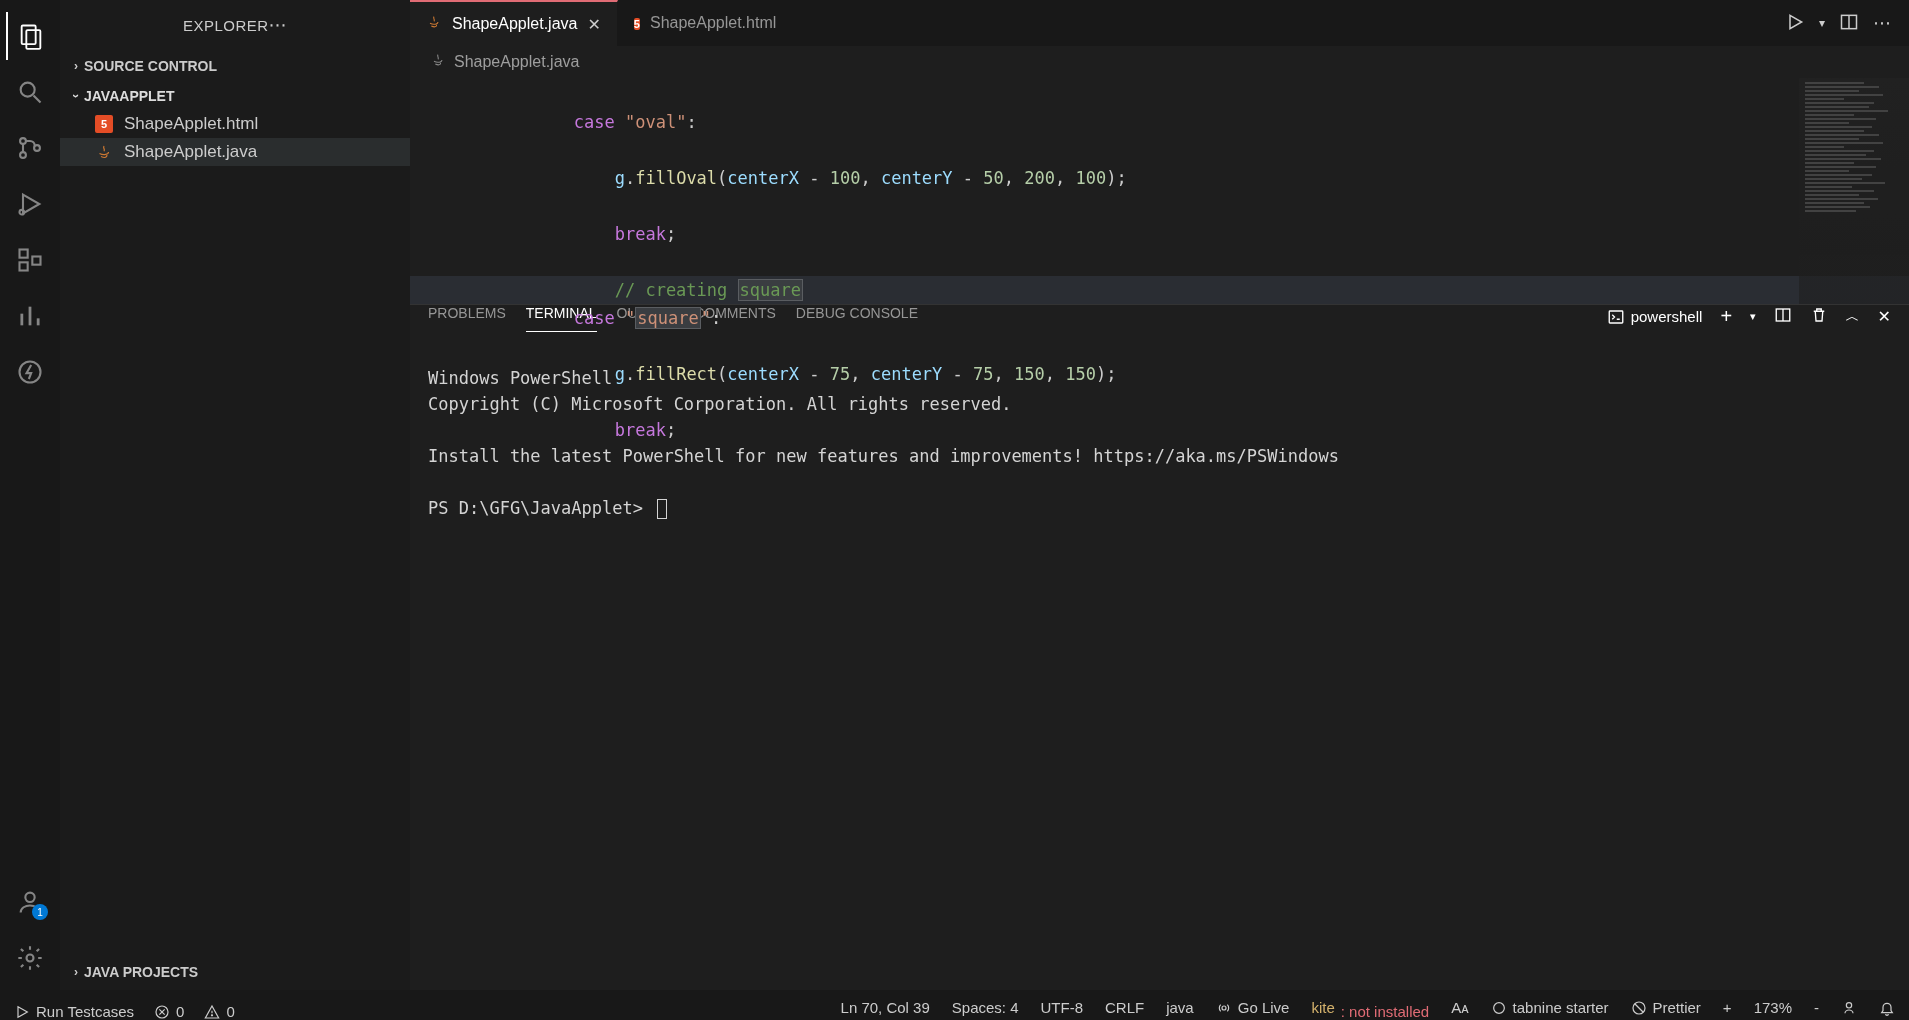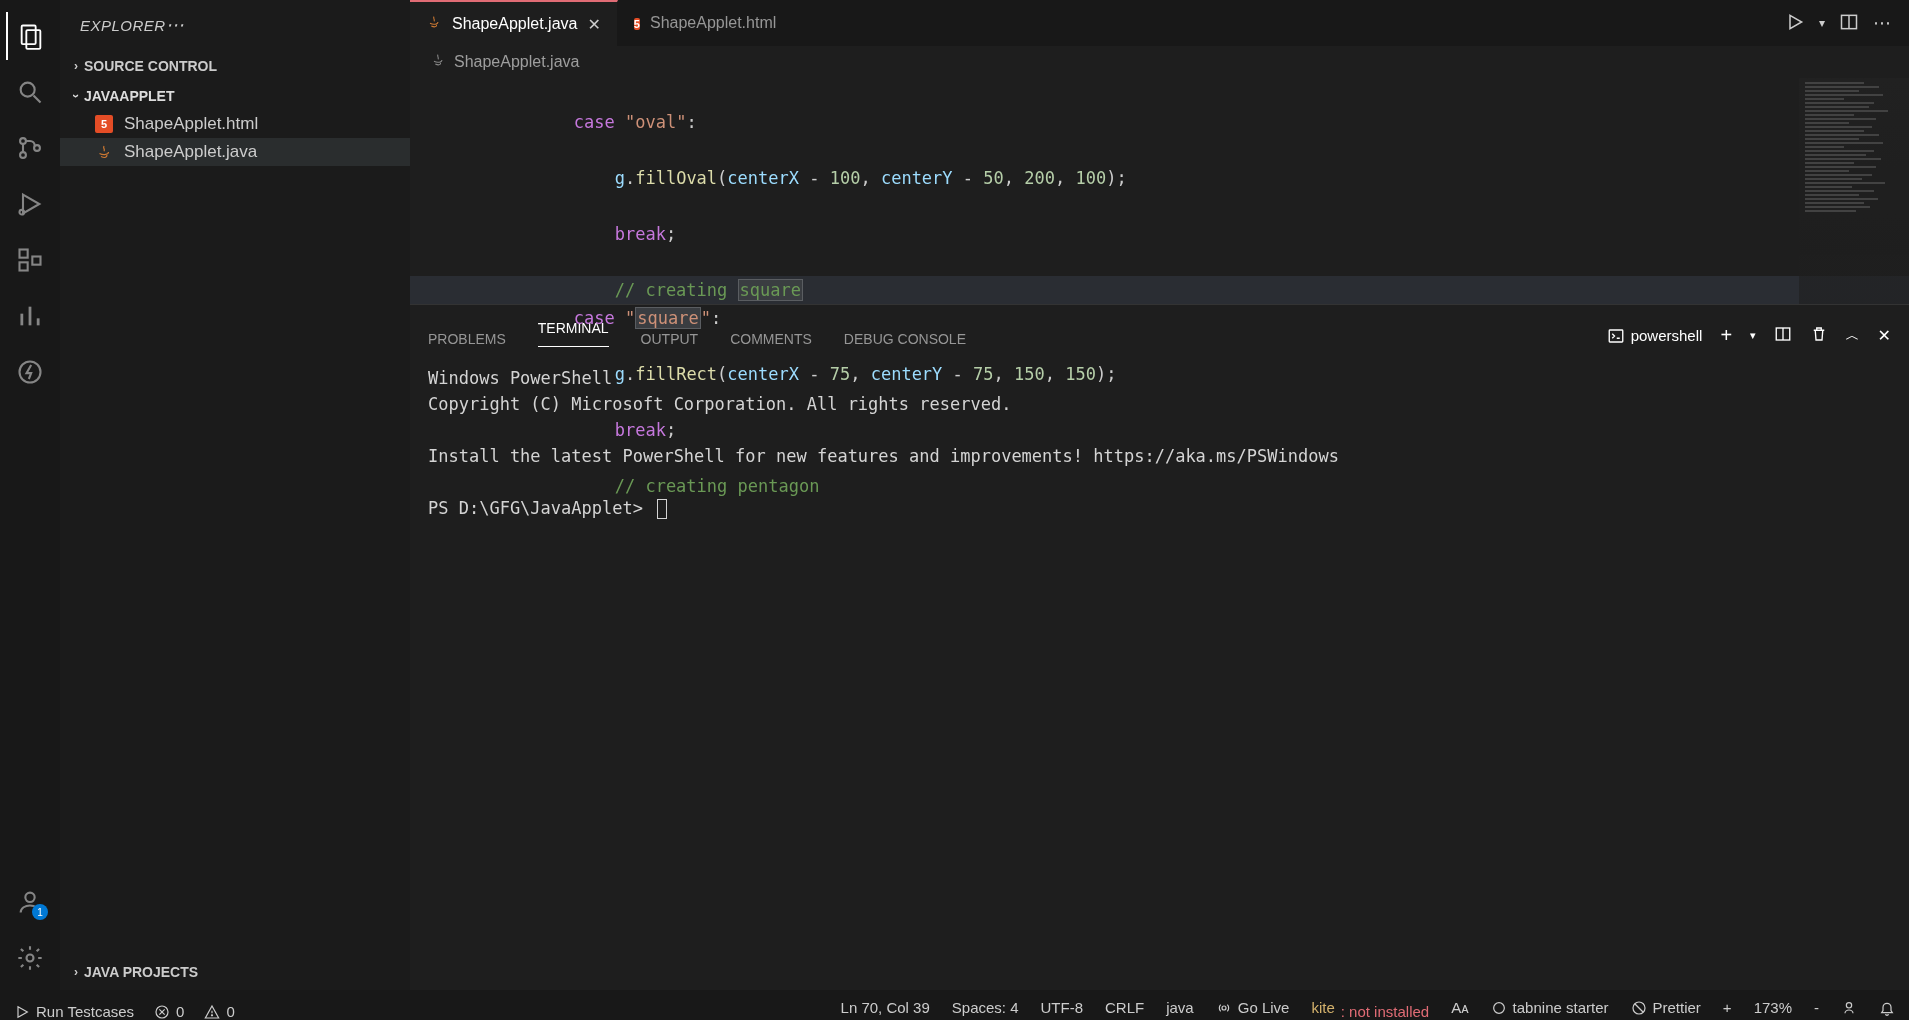--- a/index.html
+++ b/index.html
@@ -52,26 +52,25 @@
 
 .sidebar {
   width: 350px;
   background: #1b1b1b;
   display: flex;
   flex-direction: column;
 }
 .sidebar-header {
   padding: 14px 20px;
   display: flex;
-  justify-content: flex-start;
+  justify-content: center;
   align-items: center;
   color: #cccccc;
   font-size: 15px;
   letter-spacing: 0.5px;
-  font-style: italic;
 }
 .sidebar-header .dots { color: #cccccc; font-size: 18px; cursor: pointer; }
 .source-control-row {
   padding: 8px 14px;
   display: flex;
   align-items: center;
   font-weight: 600;
   font-size: 14px;
   color: #cccccc;
 }
@@ -194,24 +193,24 @@
 
 .panel {
   flex: 1;
   border-top: 1px solid #333;
   display: flex;
   flex-direction: column;
   background: #1e1e1e;
 }
 .panel-tabs {
   display: flex;
-  align-items: flex-end;
+  align-items: flex-start;
   height: 42px;
   padding: 0 18px;
-  gap: 32px;
+  gap: 20px;
   font-size: 14px;
   color: #969696;
 }
 .panel-tabs .ptab { cursor: pointer; }
 .panel-tabs .ptab.active { color: #ffffff; border-bottom: 1px solid #fff; padding-bottom: 10px; }
 .panel-tabs .spacer { flex: 1; }
 .panel-right { display: flex; align-items: center; gap: 18px; color: #ffffff; font-size: 15px; }
 .panel-right svg { width: 18px; height: 18px; }
 .terminal {
   flex: 1;
@@ -382,21 +381,20 @@
 
     <div class="code-wrap">
       <div class="code">
 <div><span>                </span><span class="kw">case </span><span class="str">"oval"</span><span>:</span></div>
 <div><span>                    </span><span class="var">g</span><span>.</span><span class="mtd">fillOval</span><span>(</span><span class="var">centerX</span><span> - </span><span class="num">100</span><span>, </span><span class="var">centerY</span><span> - </span><span class="num">50</span><span>, </span><span class="num">200</span><span>, </span><span class="num">100</span><span>);</span></div>
 <div><span>                    </span><span class="kw">break</span><span>;</span></div>
 <div class="hl-row"><span>                    </span><span class="cm">// creating </span><span class="cm hl-sq">square</span></div>
 <div><span>                </span><span class="kw">case </span><span class="str">"</span><span class="str hl-sq">square</span><span class="str">"</span><span>:</span></div>
 <div><span>                    </span><span class="var">g</span><span>.</span><span class="mtd">fillRect</span><span>(</span><span class="var">centerX</span><span> - </span><span class="num">75</span><span>, </span><span class="var">centerY</span><span> - </span><span class="num">75</span><span>, </span><span class="num">150</span><span>, </span><span class="num">150</span><span>);</span></div>
 <div><span>                    </span><span class="kw">break</span><span>;</span></div>
-<div><span>                    </span><span class="cm">// creating pentagon</span></div>
       </div>
       <div class="minimap">
         <div class="minimap-lines">
           <div class="mm" style="width:60%"></div>
             <div class="mm" style="width:75%"></div>
             <div class="mm" style="width:55%"></div>
           <div class="mm" style="width:80%"></div>
             <div class="mm" style="width:40%"></div>
             <div class="mm" style="width:70%"></div>
           <div class="mm" style="width:65%"></div>

